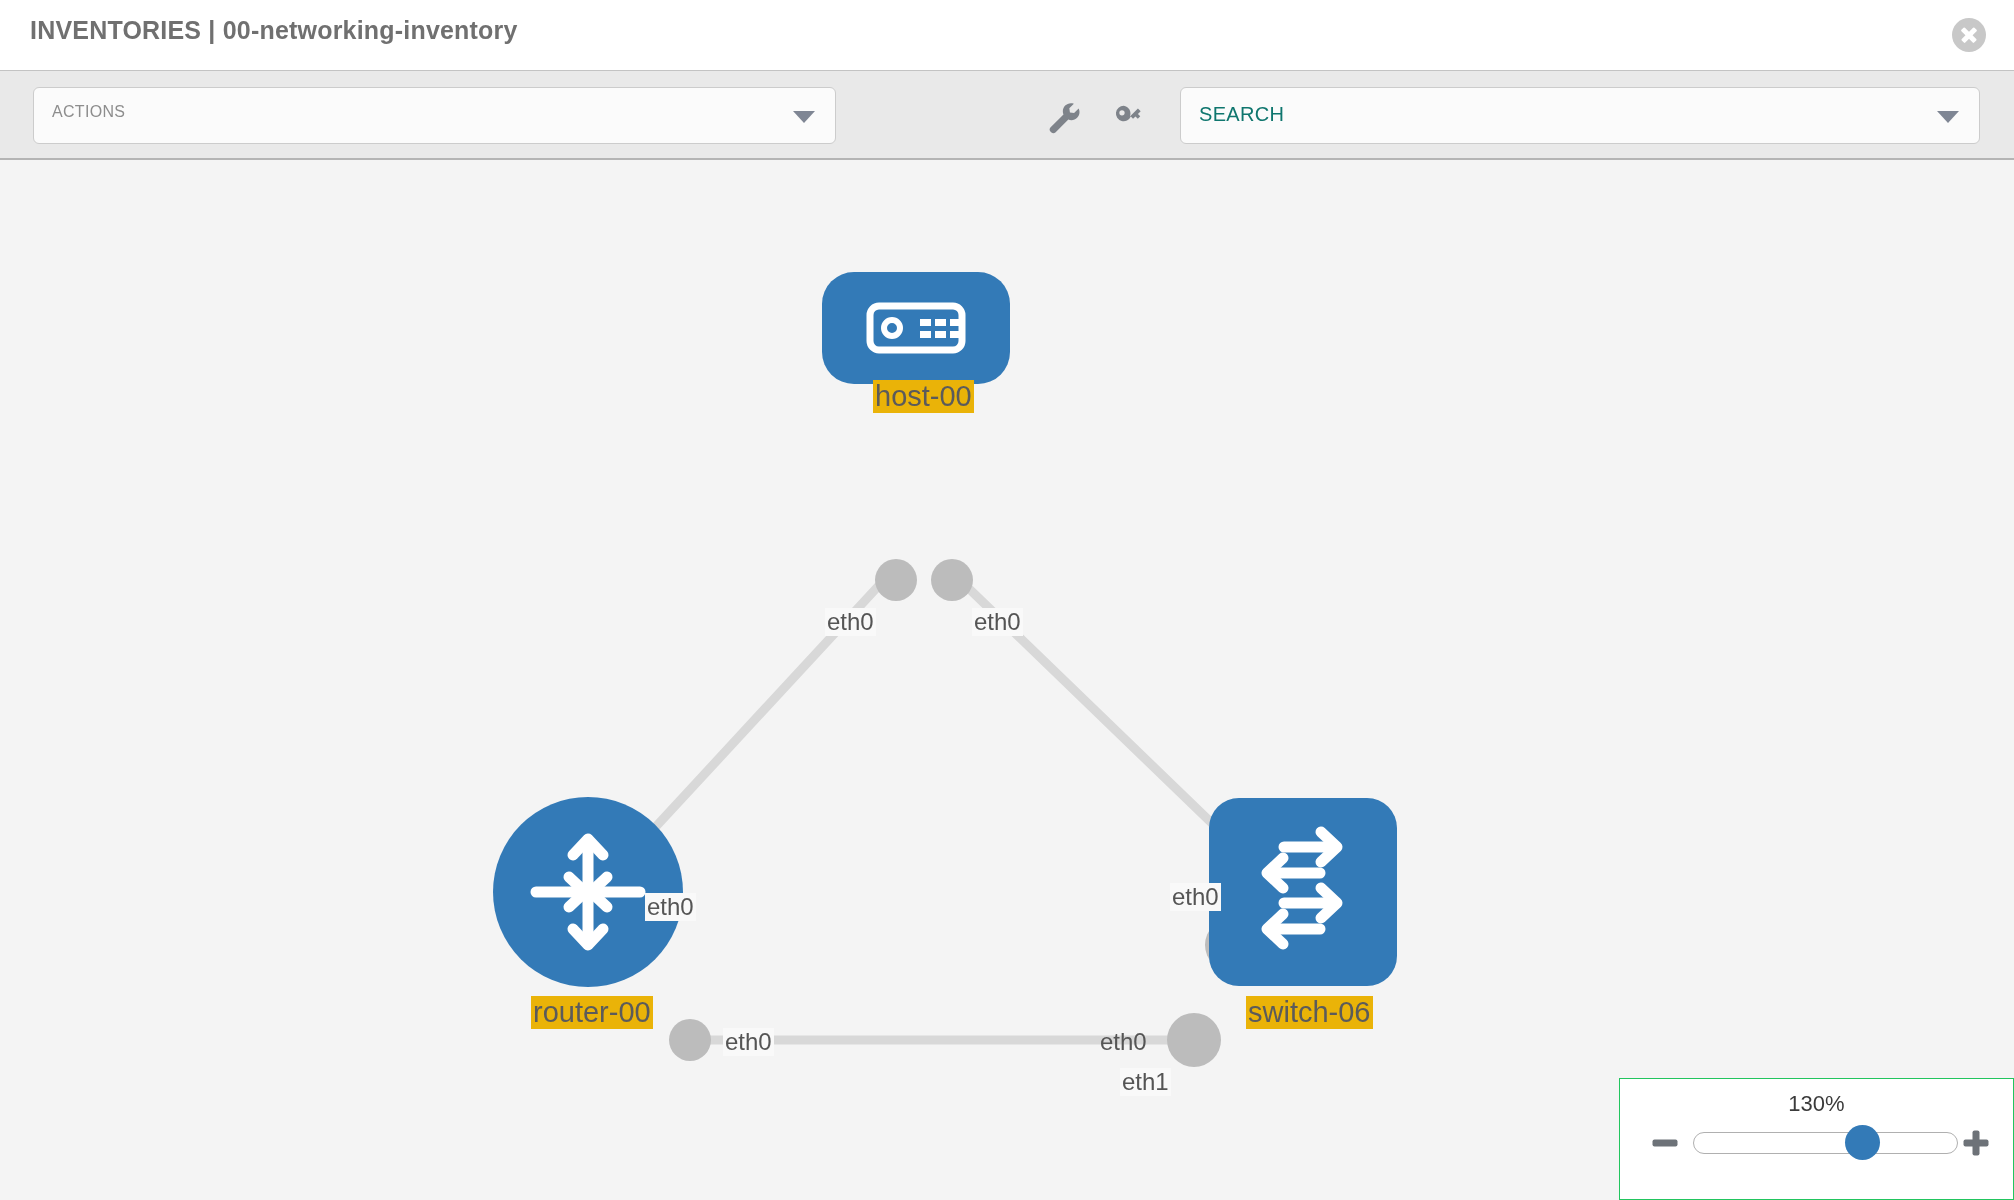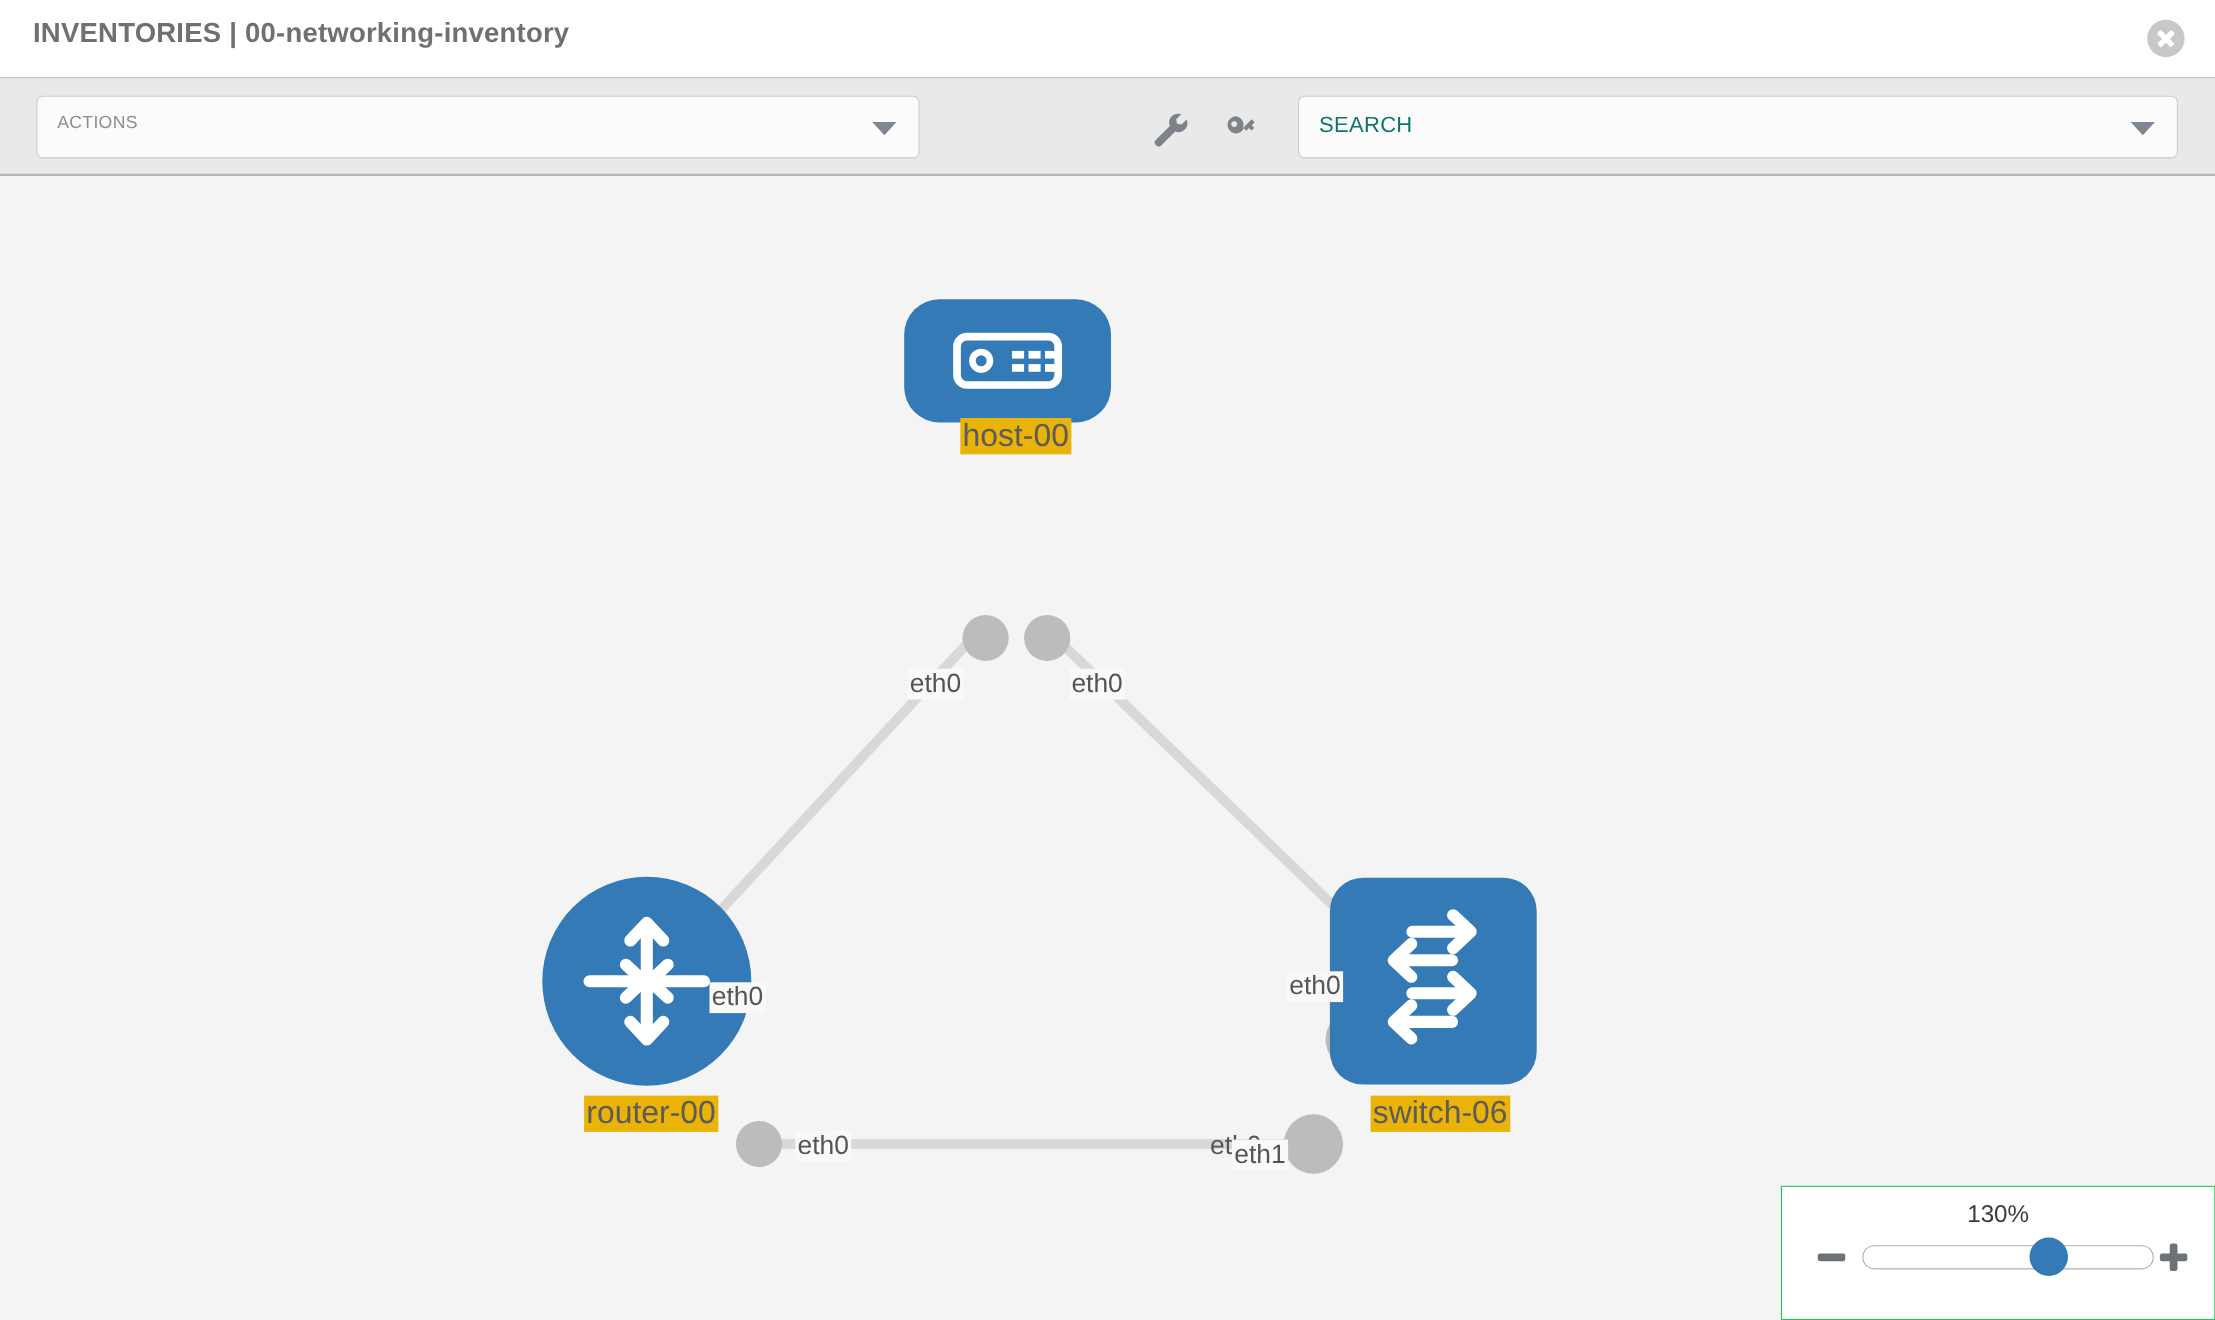--- a/index.html
+++ b/index.html
@@ -314,21 +314,21 @@
     <div class="node-label" style="left:873px; top:220px;">host-00</div>
     <div class="node-label" style="left:531px; top:836px;">router-00</div>
     <div class="node-label" style="left:1246px; top:836px;">switch-06</div>
 
     <div class="iface-label" style="left:825px; top:448px;">eth0</div>
     <div class="iface-label" style="left:972px; top:448px;">eth0</div>
     <div class="iface-label" style="left:645px; top:733px;">eth0</div>
     <div class="iface-label" style="left:1170px; top:723px;">eth0</div>
     <div class="iface-label" style="left:723px; top:868px;">eth0</div>
     <div class="iface-label" style="left:1098px; top:868px; background:transparent;">eth0</div>
-    <div class="iface-label" style="left:1120px; top:876px;">eth1</div>
+    <div class="iface-label" style="left:1120px; top:908px;">eth1</div>
 
   </div>
 
   <div class="zoom-panel">
     <div class="zoom-level">130%</div>
     <div class="zoom-minus"></div>
     <div class="zoom-track">
       <div class="zoom-thumb" id="zoomThumb" style="left: 150.82px;"></div>
     </div>
     <div class="zoom-plus"></div>

